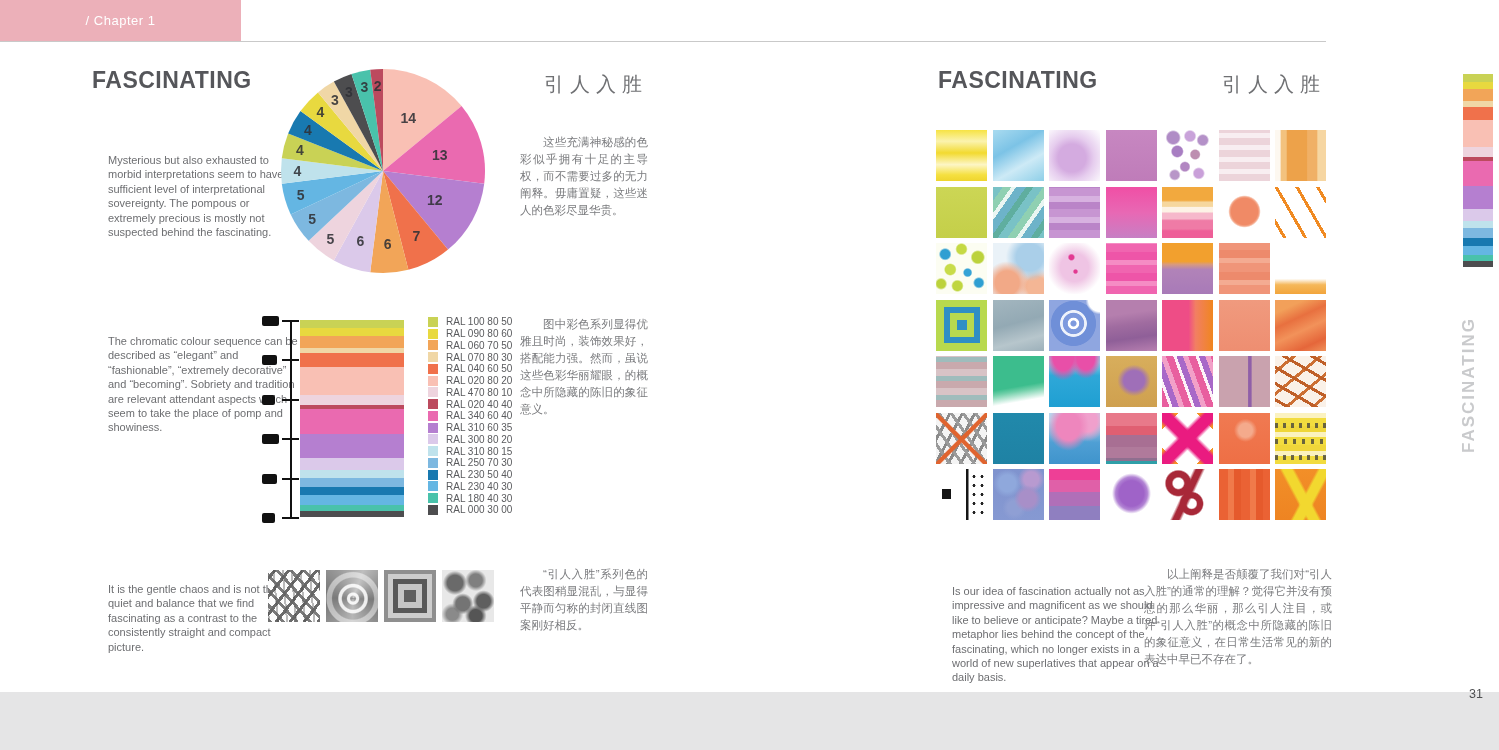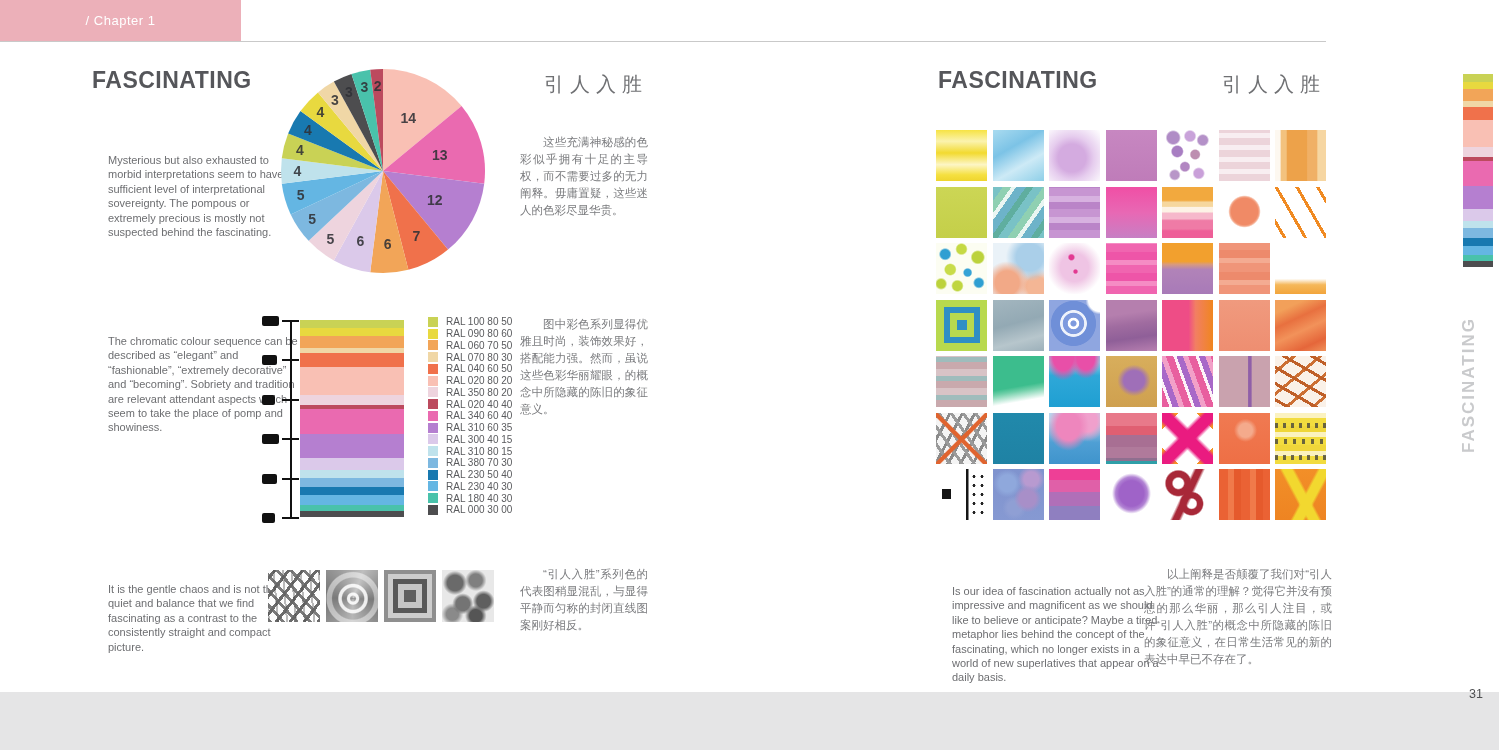--- a/index.html
+++ b/index.html
@@ -161,45 +161,45 @@
         <div class="lrow">
           <span class="lsw" style="background: rgb(240, 113, 75);"></span>
           <span class="llabel">RAL 040 60 50</span>
         </div>
         <div class="lrow">
           <span class="lsw" style="background: rgb(249, 192, 180);"></span>
           <span class="llabel">RAL 020 80 20</span>
         </div>
         <div class="lrow">
           <span class="lsw" style="background: rgb(238, 212, 222);"></span>
-          <span class="llabel">RAL 350 80 20</span>
+          <span class="llabel">RAL 470 80 10</span>
         </div>
         <div class="lrow">
           <span class="lsw" style="background: rgb(188, 74, 94);"></span>
           <span class="llabel">RAL 020 40 40</span>
         </div>
         <div class="lrow">
           <span class="lsw" style="background: rgb(234, 106, 176);"></span>
           <span class="llabel">RAL 340 60 40</span>
         </div>
         <div class="lrow">
           <span class="lsw" style="background: rgb(181, 127, 208);"></span>
           <span class="llabel">RAL 310 60 35</span>
         </div>
         <div class="lrow">
           <span class="lsw" style="background: rgb(219, 201, 234);"></span>
-          <span class="llabel">RAL 300 40 15</span>
+          <span class="llabel">RAL 300 80 20</span>
         </div>
         <div class="lrow">
           <span class="lsw" style="background: rgb(191, 226, 236);"></span>
           <span class="llabel">RAL 310 80 15</span>
         </div>
         <div class="lrow">
           <span class="lsw" style="background: rgb(125, 184, 224);"></span>
-          <span class="llabel">RAL 380 70 30</span>
+          <span class="llabel">RAL 250 70 30</span>
         </div>
         <div class="lrow">
           <span class="lsw" style="background: rgb(24, 121, 176);"></span>
           <span class="llabel">RAL 230 50 40</span>
         </div>
         <div class="lrow">
           <span class="lsw" style="background: rgb(100, 182, 227);"></span>
           <span class="llabel">RAL 230 40 30</span>
         </div>
         <div class="lrow">

